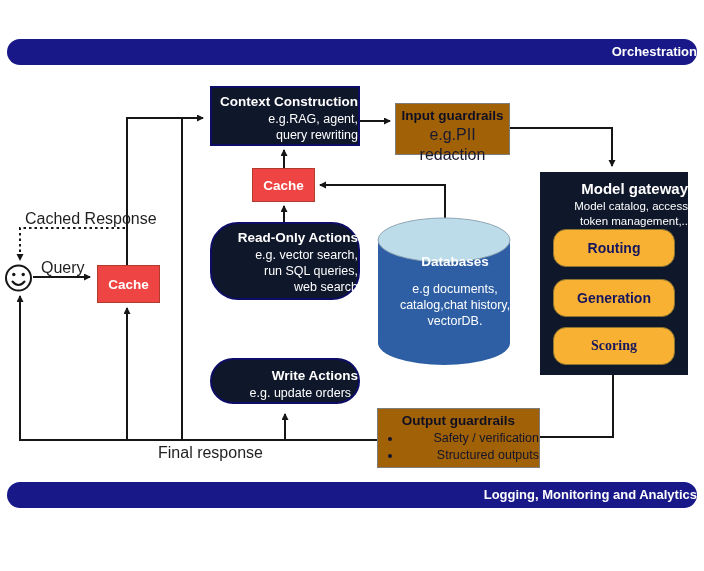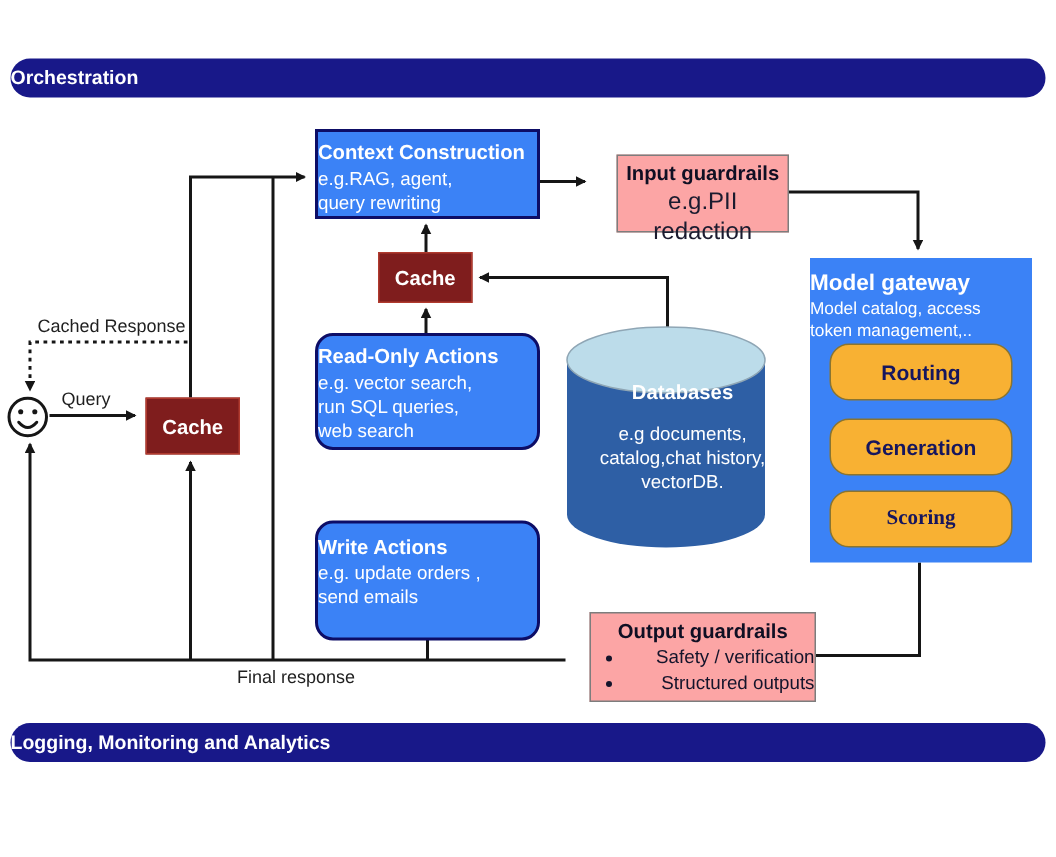--- a/index.html
+++ b/index.html
@@ -3,43 +3,43 @@
 <meta charset="utf-8">
 <style>
   html,body{margin:0;padding:0;background:#ffffff;}
   #canvas{
     position:relative;width:704px;height:571px;background:#ffffff;overflow:hidden;
     font-family:"Liberation Sans", sans-serif;color:#1b1b1b;
   }
   .abs{position:absolute;box-sizing:border-box;}
   .pill{
     left:7px;width:690px;height:26px;background:#181889;border-radius:13px;
-    color:#ffffff;font-weight:bold;font-size:13px;line-height:26px;text-align:left;
+    color:#ffffff;font-weight:bold;font-size:13px;line-height:26px;text-align:right;
   }
   .navy-box{
-    background:#3b82f6;border:2px solid #0d0d66;color:#ffffff;text-align:left;
+    background:#0f172a;border:2px solid #0d0d66;color:#ffffff;text-align:right;
   }
-  .rounded{border-radius:12px;}
+  .rounded{border-radius:28px;}
   .box-title{font-weight:bold;font-size:13.5px;margin-top:6px;}
   .sub{font-size:12.5px;line-height:1.28;white-space:pre-line;margin-top:2px;}
   .cache{
-    background:#7f1d1d;border:1px solid #b03a2e;color:#ffffff;font-weight:bold;
+    background:#ef4444;border:1px solid #b03a2e;color:#ffffff;font-weight:bold;
     font-size:13.5px;display:flex;align-items:center;justify-content:center;text-align:left;
   }
   .light-box{
-    background:#fca5a5;border:1.5px solid #7d7d7d;color:#14142b;text-align:center;margin-left:16px;
+    background:#a16207;border:1.5px solid #7d7d7d;color:#14142b;text-align:center;
   }
   .light-box .box-title{margin-top:4px;color:#0f0f23;}
   .light-box .sub{font-size:16px;color:#1b1b2f;}
   .gw-btn{
     position:absolute;left:13px;width:120px;height:36px;background:#f8b133;
     border:1px solid #8a7430;border-radius:13px;color:#16165e;font-weight:bold;
     font-size:14px;display:flex;align-items:center;justify-content:center;
   }
-  .flow-label{position:absolute;font-size:12px;color:#1f1f1f;white-space:nowrap;}
+  .flow-label{position:absolute;font-size:16px;color:#1f1f1f;white-space:nowrap;}
   ul.bullets{margin:2px 0 0 0;padding:0 0 0 24px;text-align:right;}
   ul.bullets li{font-size:12.5px;line-height:1.32;color:#14142b;}
   .db-text{
     left:378px;top:254px;width:154px;text-align:center;color:#ffffff;pointer-events:none;
   }
   .db-text .box-title{margin-top:0;}
   .db-text .sub{margin-top:12px;}
   svg.layer{position:absolute;left:0;top:0;pointer-events:none;}
 </style>
 </head>
@@ -146,27 +146,27 @@
 web search</div>
   </div>
 
   <div class="abs db-text">
     <div class="box-title">Databases</div>
     <div class="sub">e.g documents,
 catalog,chat history,
 vectorDB.</div>
   </div>
 
-  <div class="abs navy-box rounded" style="left:210px;top:347px;width:150px;height:80px;">
+  <div class="abs navy-box rounded" style="left:210px;top:358px;width:150px;height:46px;">
     <div class="box-title" style="margin-top:8px;">Write Actions</div>
     <div class="sub">e.g. update orders ,
 send emails</div>
   </div>
 
-  <div class="abs light-box" style="left:377px;top:408px;width:151px;height:60px;">
+  <div class="abs light-box" style="left:377px;top:408px;width:163px;height:60px;">
     <div class="box-title">Output guardrails</div>
     <ul class="bullets">
       <li>Safety / verification</li>
       <li>Structured outputs</li>
     </ul>
   </div>
 
   <div class="flow-label" style="left:25px;top:210px;">Cached Response</div>
   <div class="flow-label" style="left:41px;top:259px;text-align:center;">Query</div>
   <div class="flow-label" style="left:158px;top:444px;">Final response</div>

